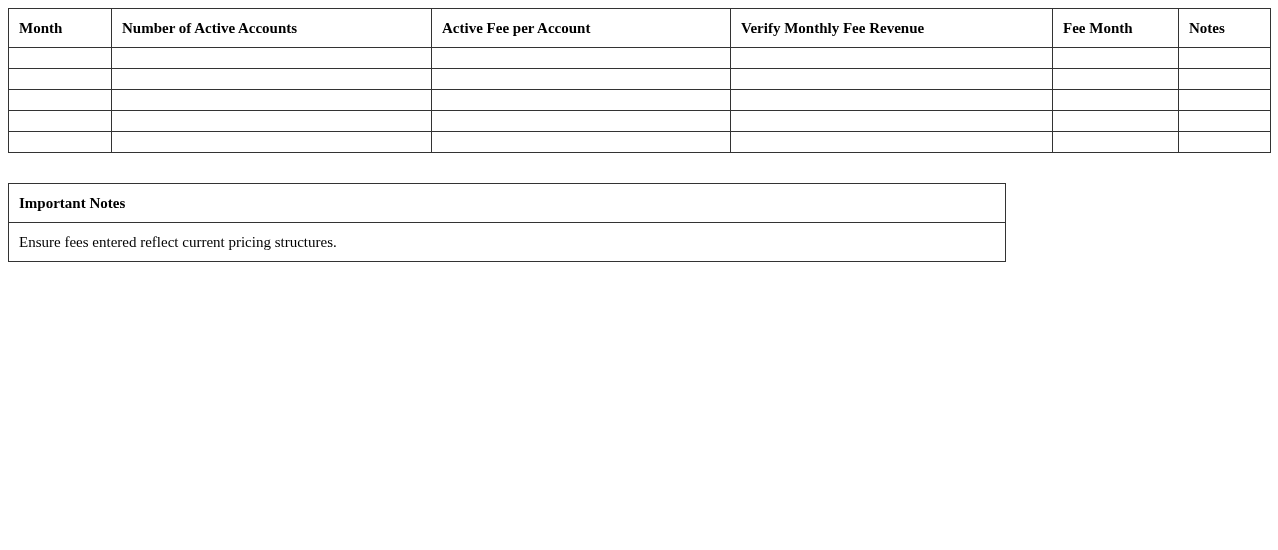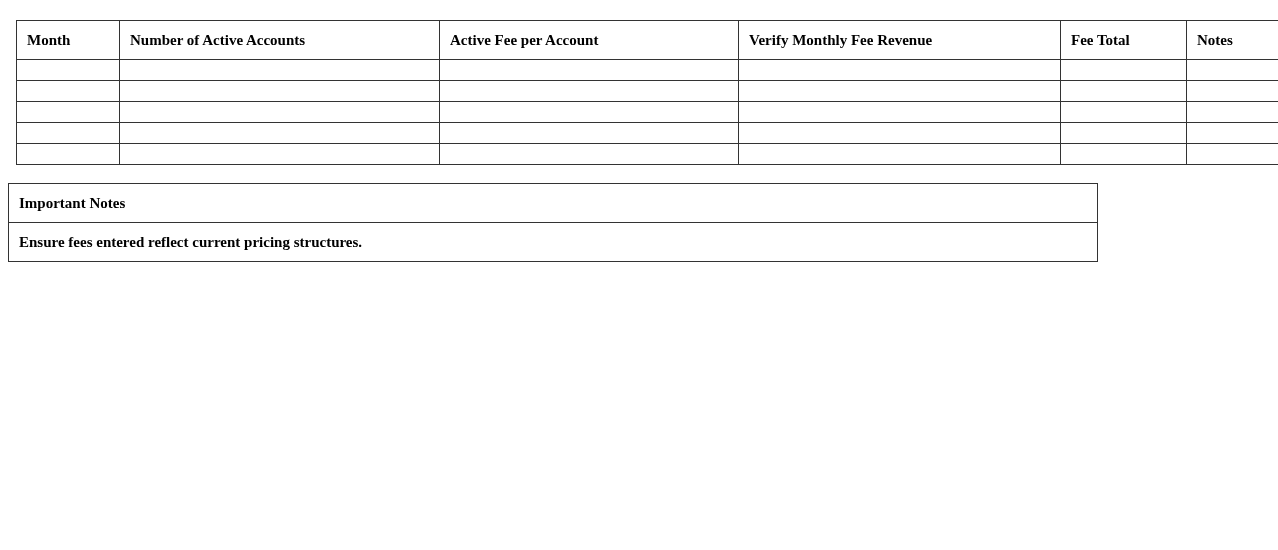--- a/index.html
+++ b/index.html
@@ -2,51 +2,51 @@
 <html><head>
 <meta charset="utf-8">
 <style>
   html, body { margin: 0; padding: 0; background: #ffffff; }
   body {
     width: 1278px; height: 550px; overflow: hidden; position: relative;
     font-family: "Liberation Serif", "DejaVu Serif", serif;
     color: #000;
   }
   table { border-collapse: collapse; position: absolute; left: 8px; }
-  #fee-table { top: 20px; width: 1262px; table-layout: fixed; margin-left: 8px; }
+  #fee-table { top: 8px; width: 1262px; table-layout: fixed; }
   #fee-table th, #fee-table td { border: 1px solid #333; padding: 0 10px; text-align: left; }
   #fee-table th { height: 38px; font-weight: bold; font-size: 15px; }
   #fee-table td { height: 20px; }
-  #notes-table { top: 183px; width: 1090px; }
+  #notes-table { top: 183px; width: 998px; }
   #notes-table th, #notes-table td {
     border: 1px solid #333; padding: 0 10px; text-align: left; height: 38px;
     font-size: 15px;
   }
   #notes-table th { font-weight: bold; }
-  #notes-table td { font-weight: bold; }
+  #notes-table td { font-weight: normal; }
 </style>
 </head>
 <body>
 
 <table id="fee-table">
   <colgroup id="fee-cols">
       <col style="width: 103px;">
       <col style="width: 320px;">
       <col style="width: 299px;">
       <col style="width: 322px;">
       <col style="width: 126px;">
       <col style="width: 92px;">
     </colgroup>
   <thead>
     <tr>
       <th>Month</th>
       <th>Number of Active Accounts</th>
       <th>Active Fee per Account</th>
       <th>Verify Monthly Fee Revenue</th>
-      <th>Fee Total</th>
+      <th>Fee Month</th>
       <th>Notes</th>
     </tr>
   </thead>
   <tbody id="fee-body">
       <tr>
         <td></td>
         <td></td>
         <td></td>
         <td></td>
         <td></td>

